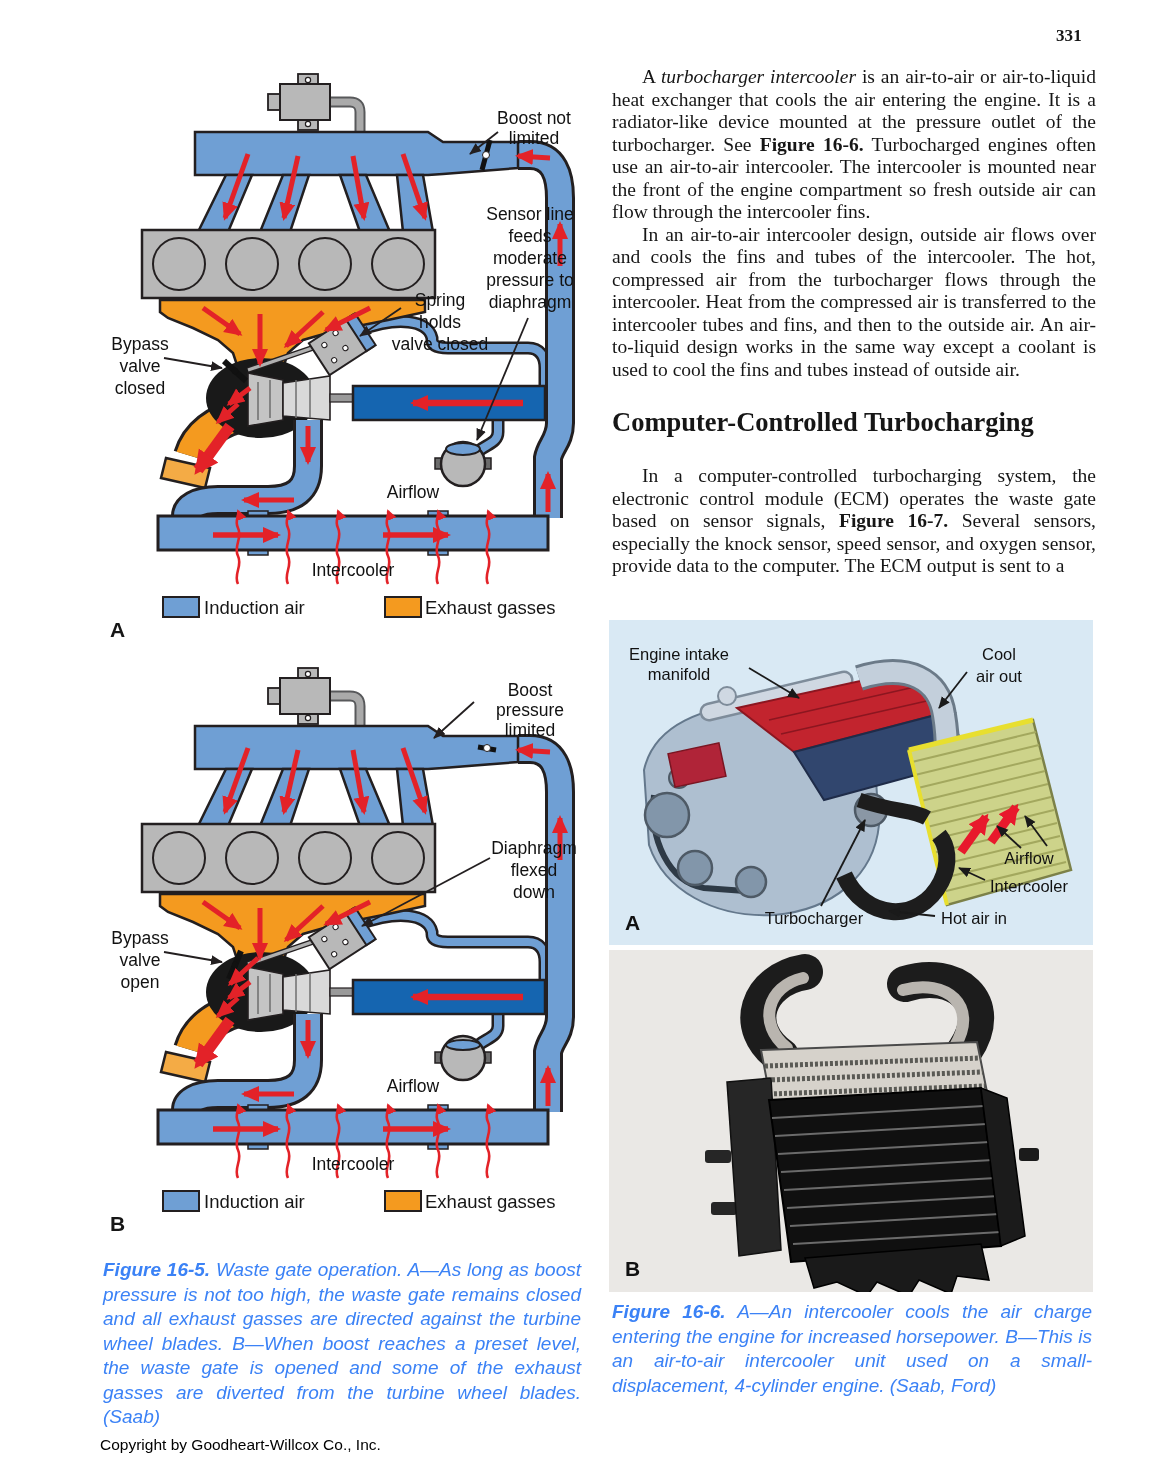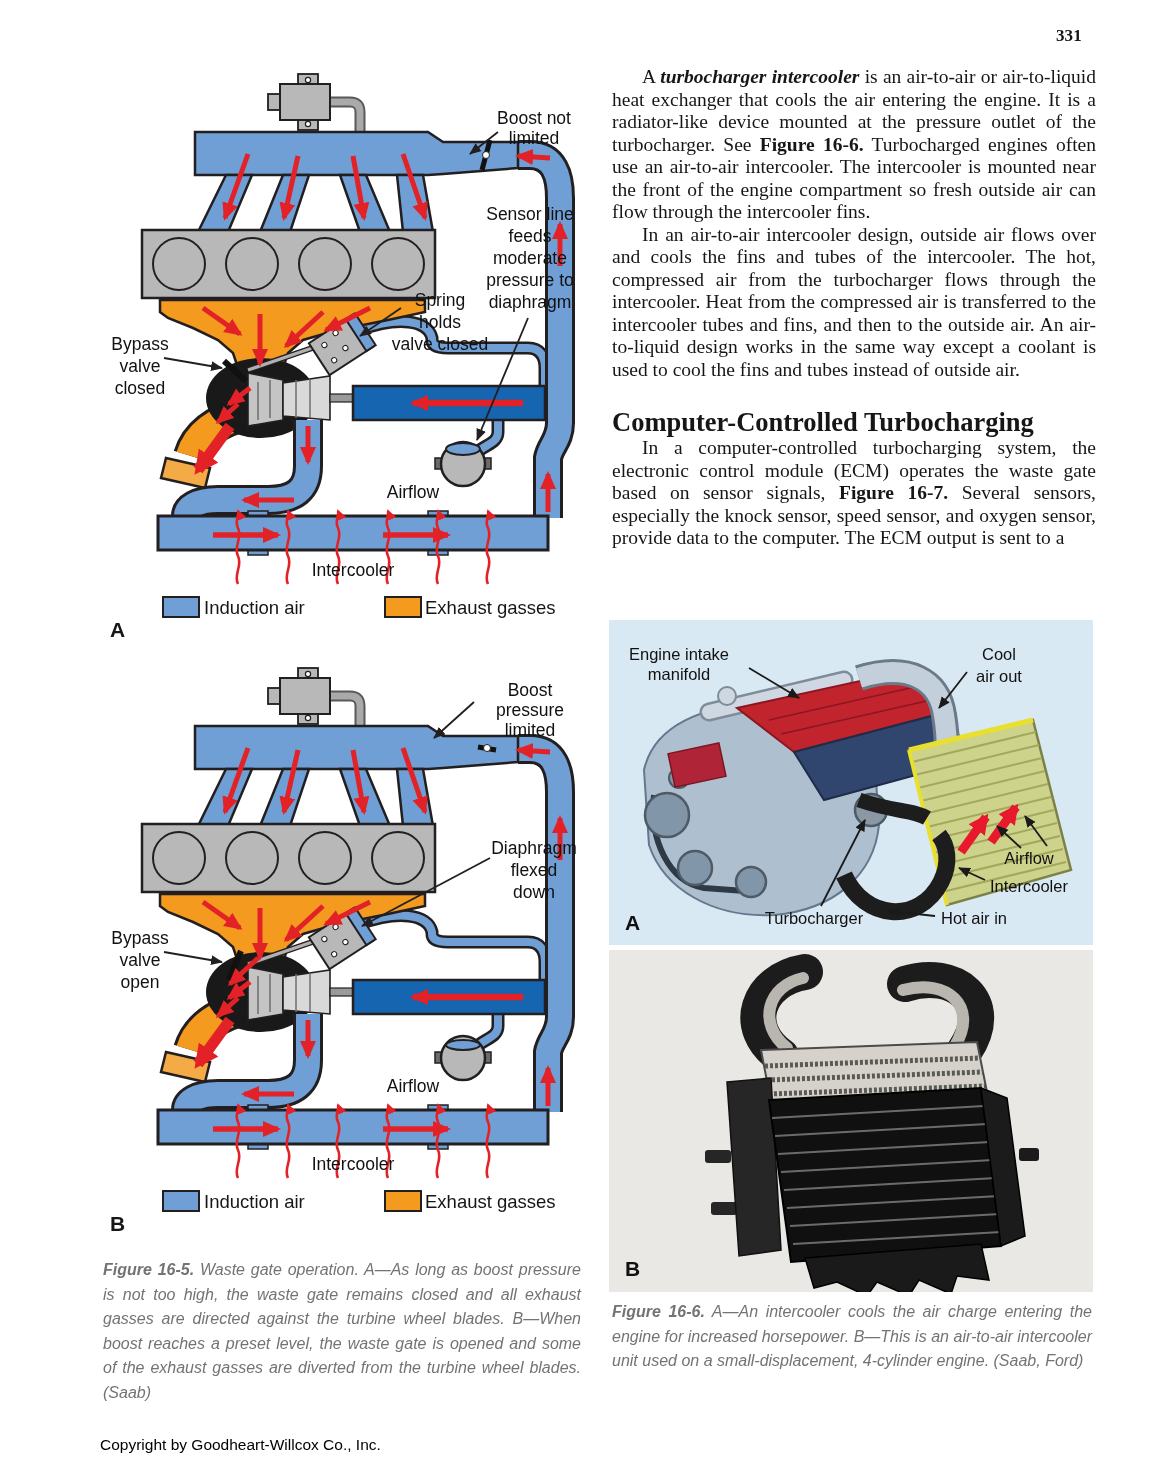--- a/index.html
+++ b/index.html
@@ -7,35 +7,35 @@
         font-family:"Liberation Serif",serif;color:#161616;}
   
   .hdr{position:absolute;top:26px;font-weight:bold;font-size:17px;letter-spacing:.1px;}
   .hdr-left{left:170px;}
   .hdr-title{margin-left:14px;}
   .hdr-num{left:1056px;text-align:center;}
   
   .right-col{position:absolute;left:612px;top:66px;width:484px;text-align:justify;
              font-size:19.5px;line-height:22.5px;}
   .right-col p{margin:0;text-indent:30px;}
-  .bi{font-weight:bold;font-style:italic;}
+  .bi{font-weight:normal;font-style:italic;}
   .b{font-weight:bold;}
-  h2.section{font-size:26.5px;line-height:30px;font-weight:bold;margin:26px 0 0;text-align:left;text-indent:0;}
+  h2.section{font-size:26.5px;line-height:30px;font-weight:bold;margin:26px 0 28px;text-align:left;text-indent:0;}
   
   .dsvg{position:absolute;left:98px;width:492px;height:520px;}
   .diag-label{font-family:"Liberation Sans",sans-serif;font-size:17.5px;fill:#111;}
   .legend{position:absolute;left:98px;width:492px;height:26px;font-family:"Liberation Sans",sans-serif;
           font-size:18.5px;}
   .legend .sw{position:absolute;top:0;width:38px;height:22px;border:2px solid #231f20;box-sizing:border-box;}
   .legend .sw-blue{background:#6f9fd4;}
   .legend .sw-orange{background:#f49a1f;}
   .legend .lt{position:absolute;top:1px;}
   .panel-letter{position:absolute;font-family:"Liberation Sans",sans-serif;font-weight:bold;font-size:21px;}
   .caption{position:absolute;font-family:"Liberation Sans",sans-serif;font-style:italic;
-           font-size:16px;line-height:24.5px;text-align:justify;color:#737373;}
+           font-size:19px;line-height:24.5px;text-align:justify;color:#3b82f6;}
   .cap-label{font-weight:bold;}
   .psvg{position:absolute;}
   .photo-label{font-family:"Liberation Sans",sans-serif;font-size:16.5px;fill:#111;}
   .photo-panel{font-family:"Liberation Sans",sans-serif;font-size:21px;font-weight:bold;fill:#111;}
   .footer{position:absolute;left:100px;top:1436px;font-family:"Liberation Sans",sans-serif;
           font-size:15.5px;color:#000000;}
 </style>
 </head>
 <body>
 

